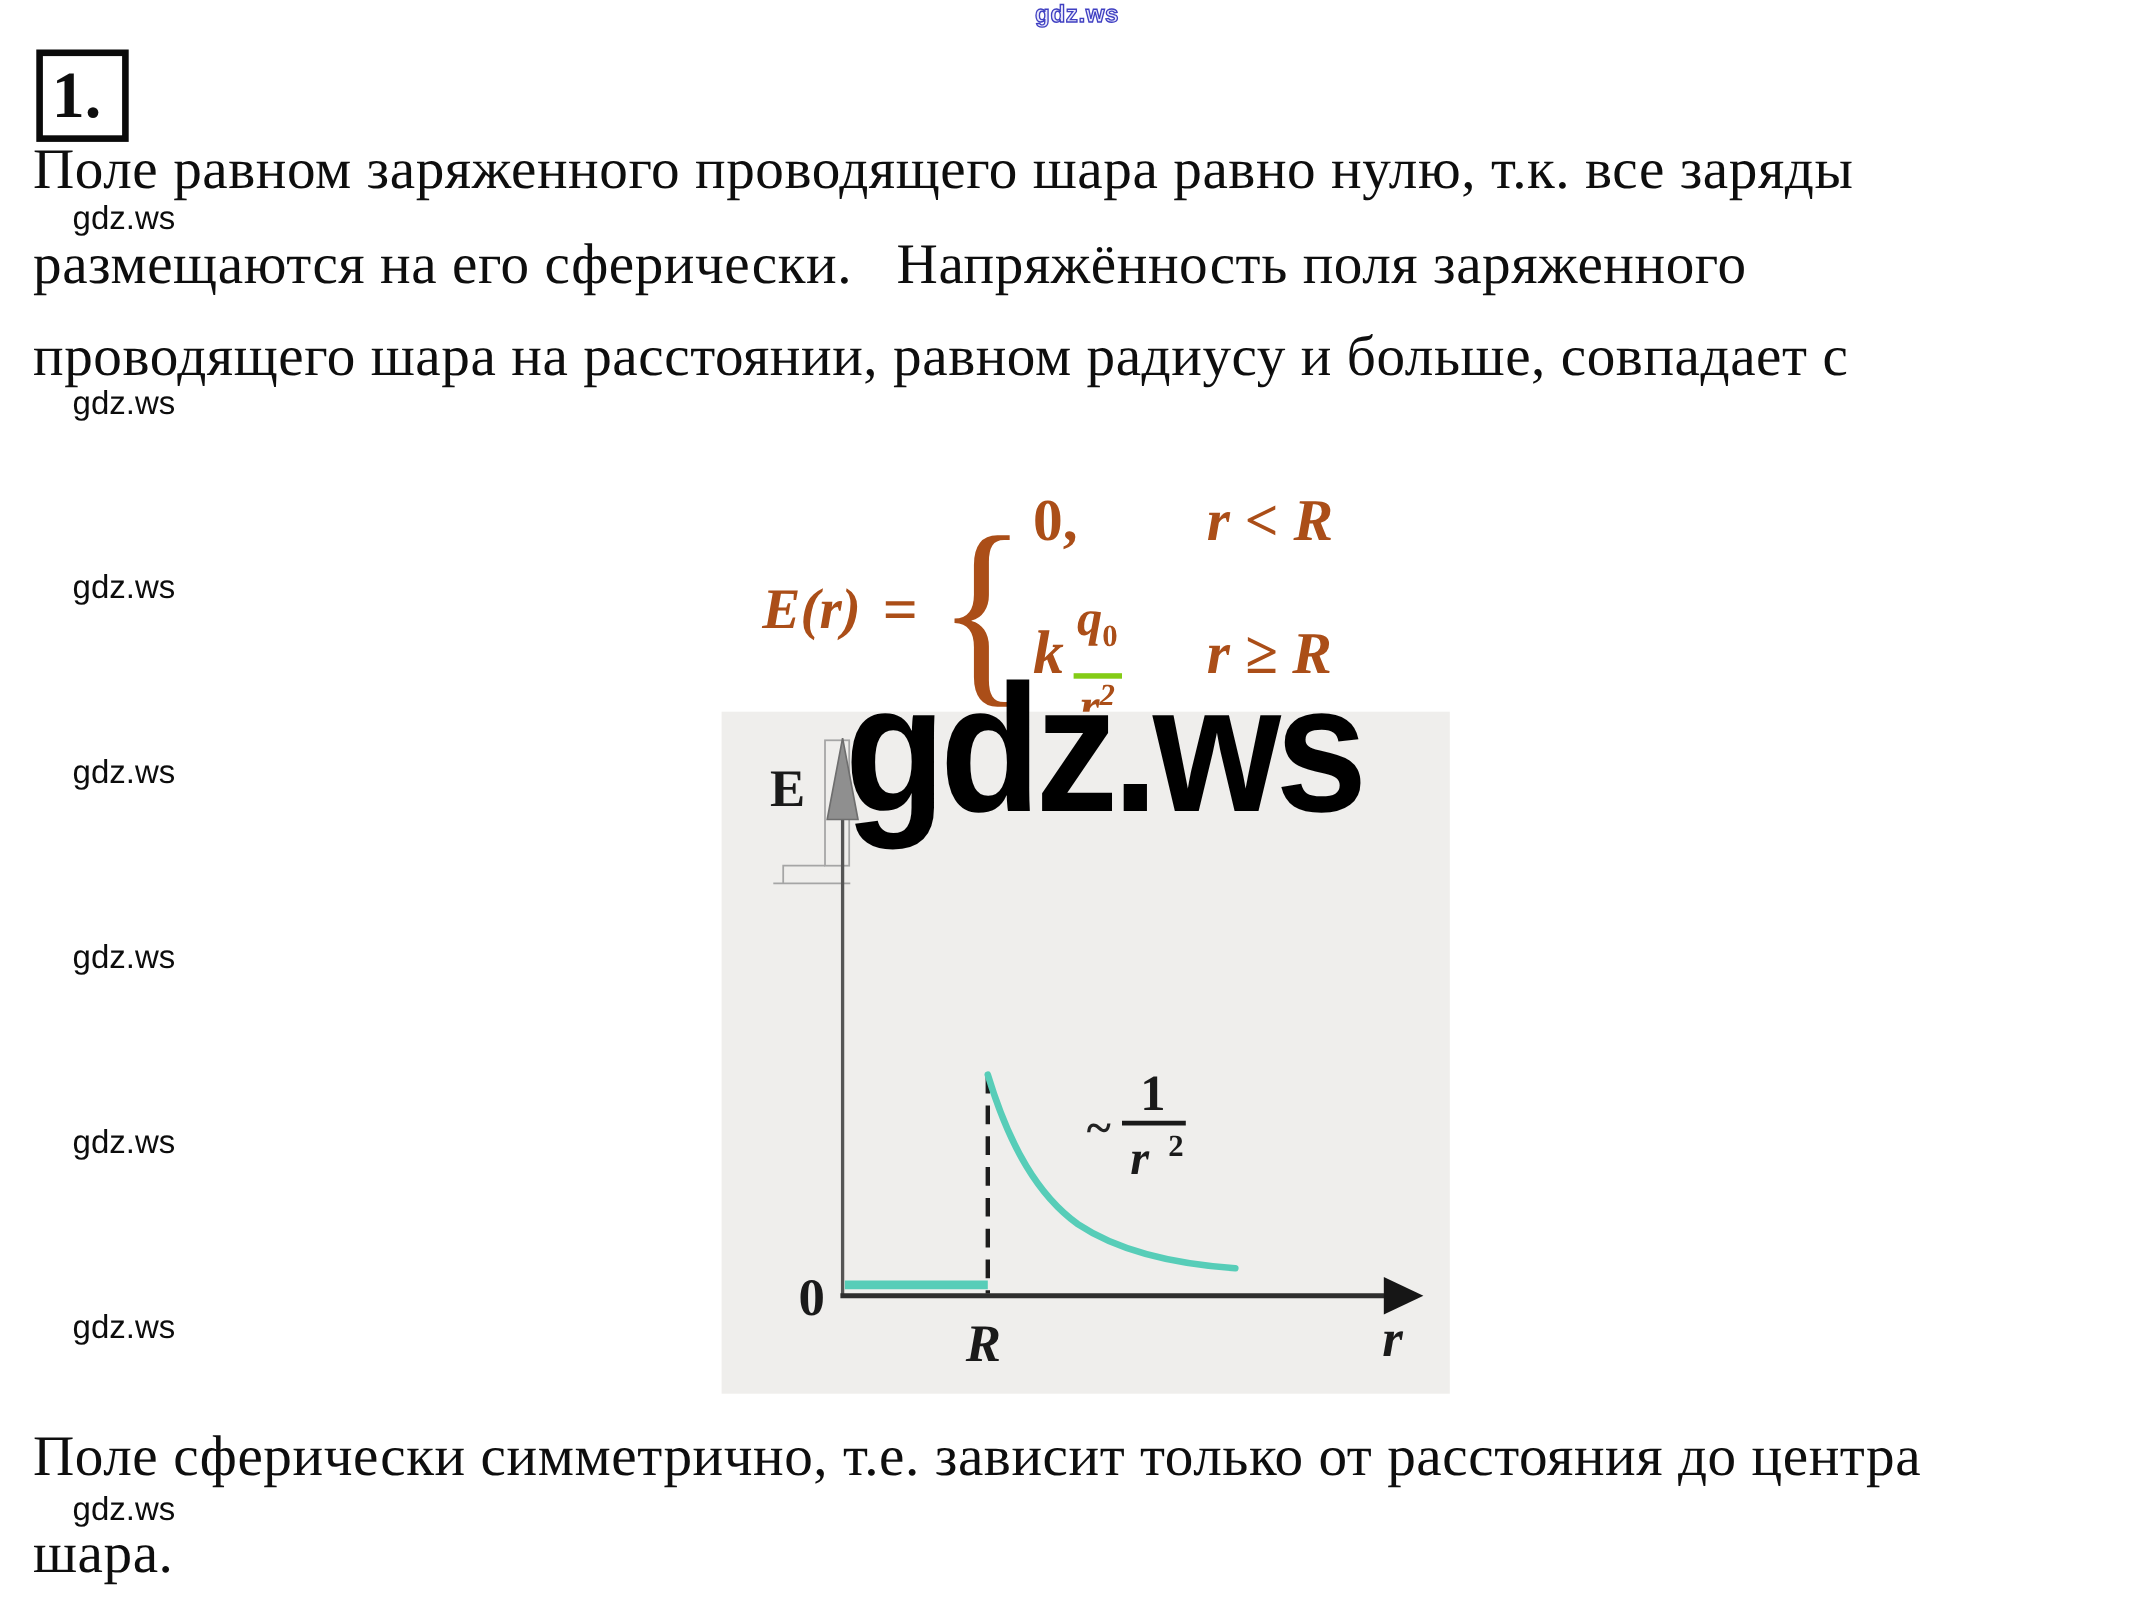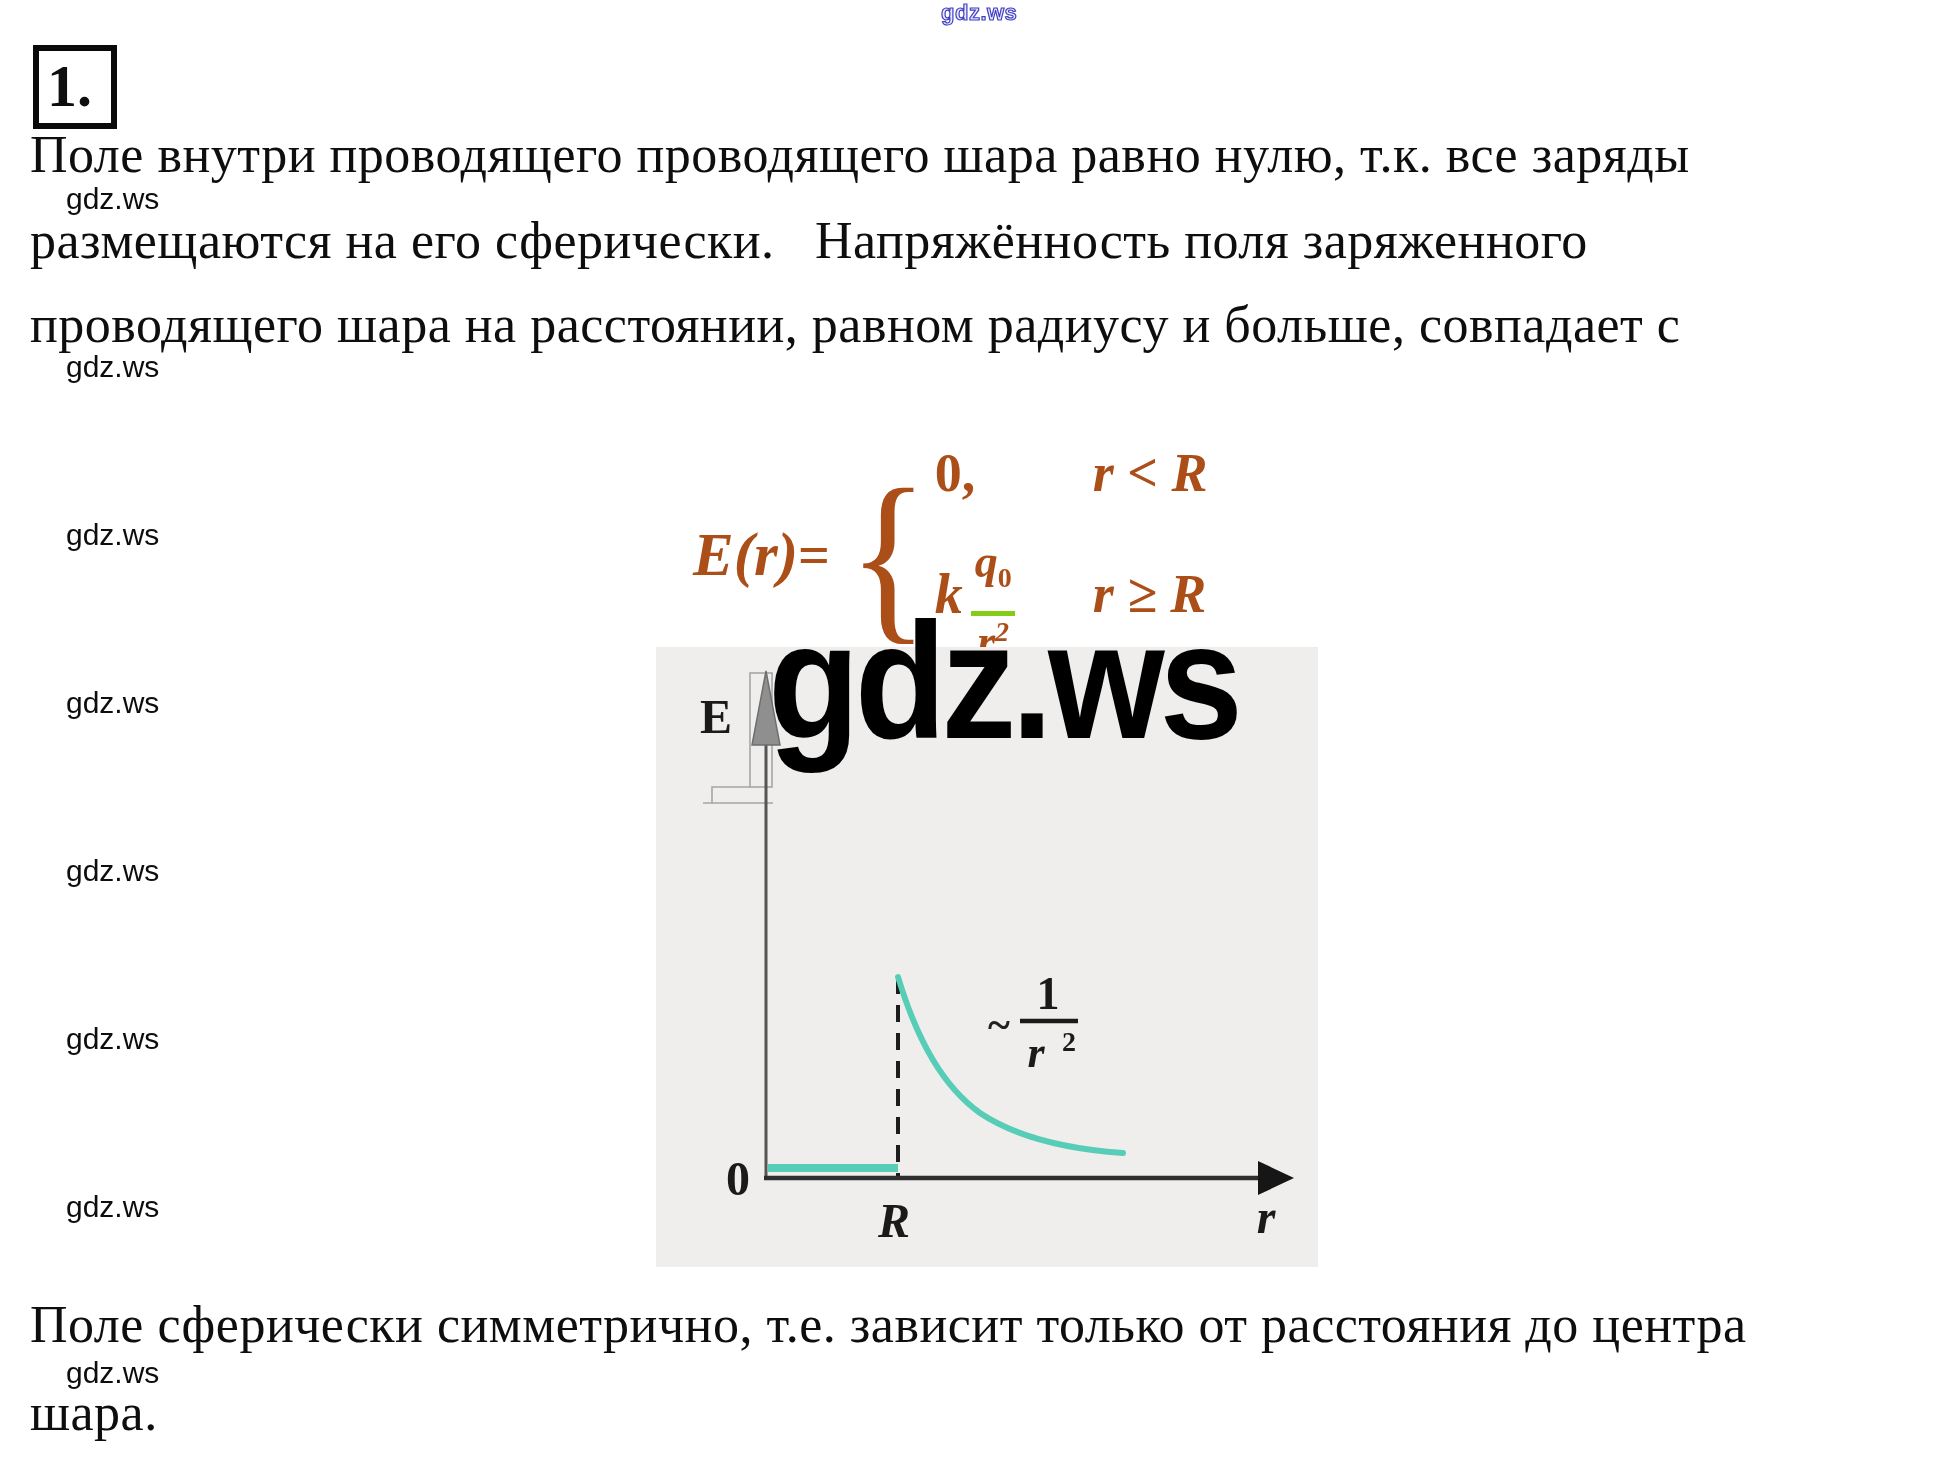--- a/index.html
+++ b/index.html
@@ -23,21 +23,21 @@
 
   
   .text-line{position:absolute;left:30px;font-size:52px;line-height:1.1;
              letter-spacing:.5px;white-space:pre;color:#0e0e0e;}
   #line1{top:126px;} #line2{top:212px;} #line3{top:296px;} #line4{top:380px;}
   #bline1{top:1296px;} #bline2{top:1384px;}
 
   
   .formula{position:absolute;left:693px;top:442px;display:flex;align-items:center;
            color:#ab4e18;font-weight:bold;}
-  .f-lhs{font-style:italic;font-size:61px;}
+  .f-lhs{font-style:italic;font-size:52px;margin-right:20px;}
   .f-eq{font-size:56px;margin-right:18px;}
   .f-brace{font-size:168px;line-height:1;font-weight:normal;
            transform:scaleY(1.12);transform-origin:center;}
   .f-cases{display:flex;flex-direction:column;gap:16px;margin-left:6px;}
   .f-row{display:grid;grid-template-columns:158px auto;align-items:center;}
   .f-val{font-size:54px;}
   .f-cond{font-style:italic;font-size:54px;}
   .f-val2{display:flex;align-items:center;}
   .f-k{font-style:italic;font-size:56px;margin-right:6px;}
   .frac{display:inline-flex;flex-direction:column;align-items:center;line-height:1;}
@@ -64,21 +64,21 @@
   <div class="wm-side" style="top:688px">gdz.ws</div>
   <div class="wm-side" style="top:856px">gdz.ws</div>
   <div class="wm-side" style="top:1024px">gdz.ws</div>
   <div class="wm-side" style="top:1192px">gdz.ws</div>
   <div class="wm-side" style="top:1358px">gdz.ws</div>
 
   <div class="num-box">
     <span>1.</span>
   </div>
 
-  <div class="text-line" id="line1">Поле внутри проводящего проводящего шара равно нулю, т.к. все заряды</div>
+  <div class="text-line" id="line1">Поле равном заряженного проводящего шара равно нулю, т.к. все заряды</div>
   <div class="text-line" id="line2">размещаются на его сферически.   Напряжённость поля заряженного</div>
   <div class="text-line" id="line3">проводящего шара на расстоянии, равном радиусу и больше, совпадает с</div>
 
   <div class="formula">
     <span class="f-lhs">E(r)</span>
     <span class="f-eq">=</span>
     <span class="f-brace">{</span>
     <div class="f-cases">
       <div class="f-row">
         <span class="f-val">0,</span>

